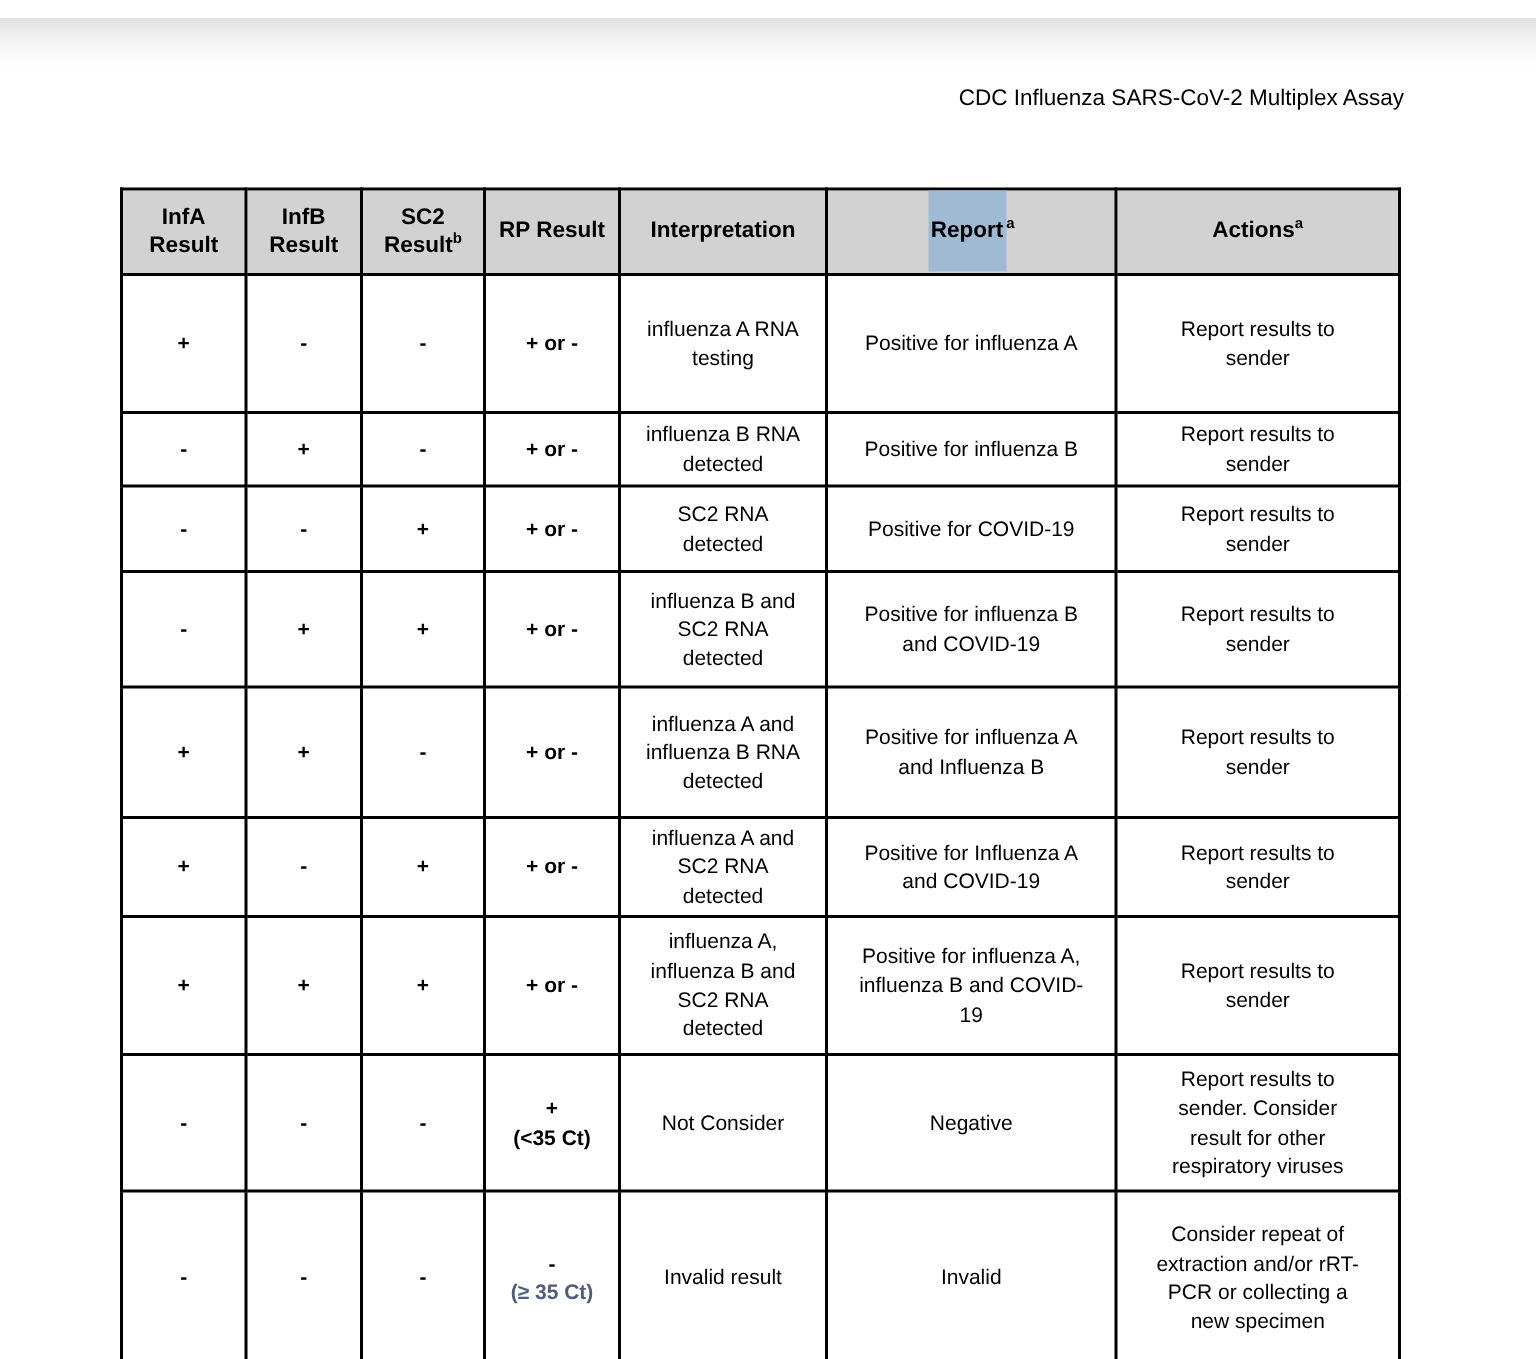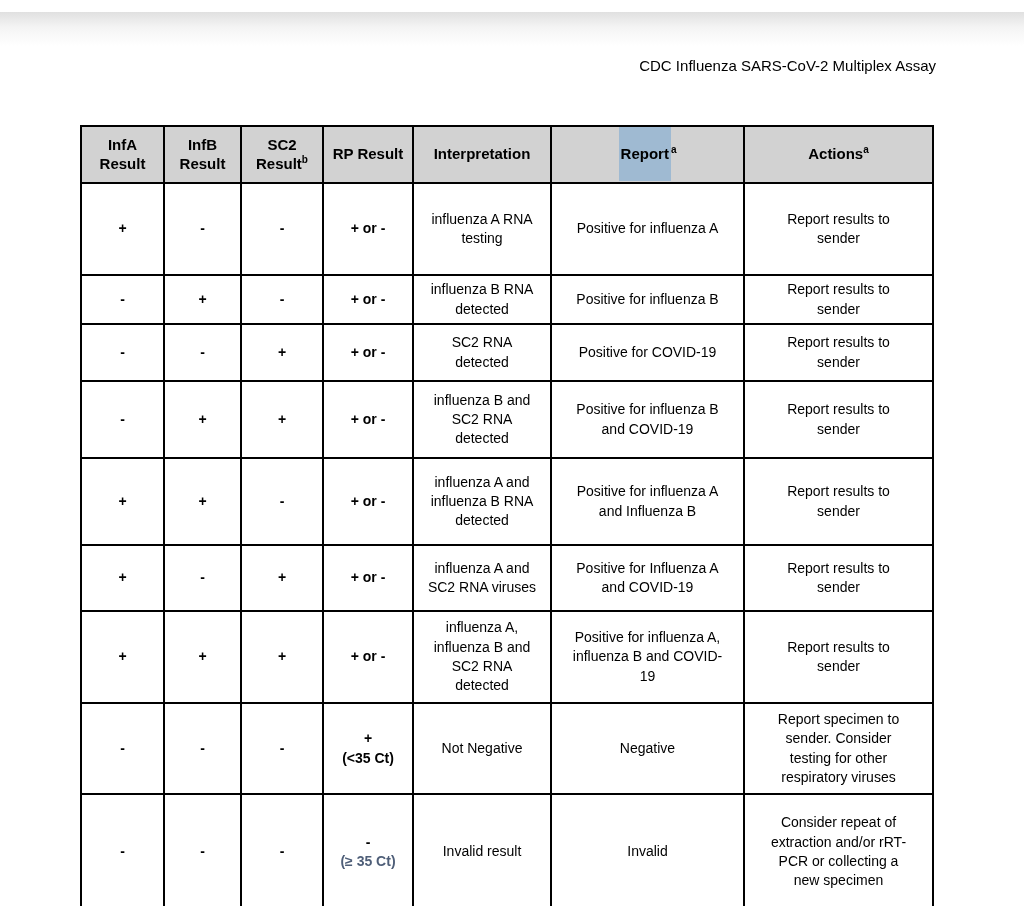--- a/index.html
+++ b/index.html
@@ -183,44 +183,44 @@
         <td class="res">+ or -</td>
         <td class="interp">influenza A and influenza B RNA detected</td>
         <td class="report">Positive for influenza A and Influenza B</td>
         <td class="actions">Report results to sender</td>
       </tr>
       <tr>
         <td class="res">+</td>
         <td class="res">-</td>
         <td class="res">+</td>
         <td class="res">+ or -</td>
-        <td class="interp">influenza A and SC2 RNA viruses</td>
+        <td class="interp">influenza A and SC2 RNA detected</td>
         <td class="report">Positive for Influenza A and COVID-19</td>
         <td class="actions">Report results to sender</td>
       </tr>
       <tr>
         <td class="res">+</td>
         <td class="res">+</td>
         <td class="res">+</td>
         <td class="res">+ or -</td>
         <td class="interp">influenza A, influenza B and SC2 RNA detected</td>
         <td class="report">Positive for influenza A, influenza B and COVID-19</td>
         <td class="actions">Report results to sender</td>
       </tr>
       <tr>
         <td class="res">-</td>
         <td class="res">-</td>
         <td class="res">-</td>
         <td class="res">
           <div>+</div>
           <div class="ct-note">(&lt;35 Ct)</div>
         </td>
-        <td class="interp">Not Negative</td>
+        <td class="interp">Not Consider</td>
         <td class="report">Negative</td>
-        <td class="actions">Report specimen to sender. Consider testing for other respiratory viruses</td>
+        <td class="actions">Report results to sender. Consider result for other respiratory viruses</td>
       </tr>
       <tr>
         <td class="res">-</td>
         <td class="res">-</td>
         <td class="res">-</td>
         <td class="res">
           <div>-</div>
           <div class="ct-note ct-blue">(≥ 35 Ct)</div>
         </td>
         <td class="interp">Invalid result</td>

